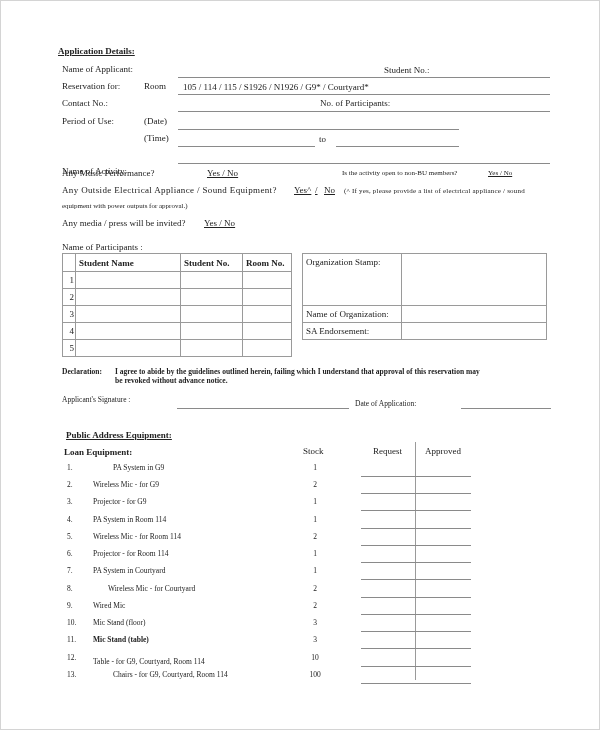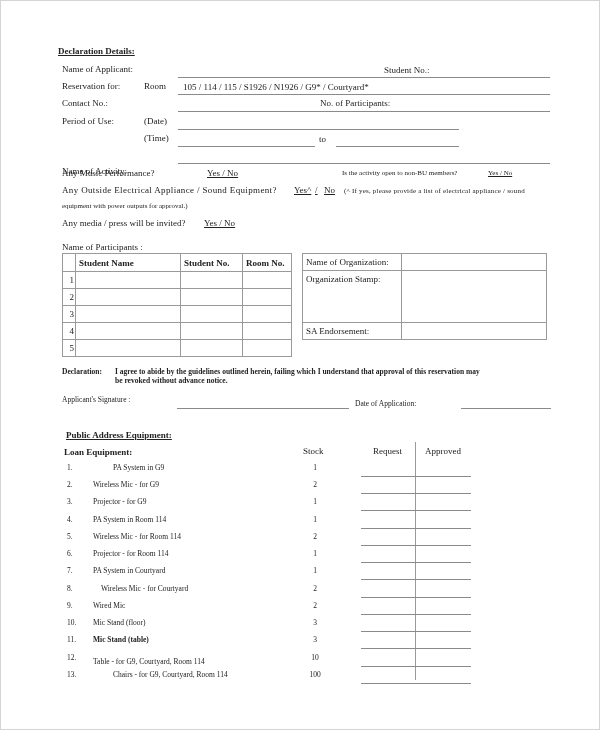--- a/index.html
+++ b/index.html
@@ -14,21 +14,21 @@
   table.grid { position:absolute; border-collapse:collapse; font-size:9px; }
   table.grid td { border:1px solid #9a9a9a; padding:0 3px; vertical-align:middle; }
   .vl { position:absolute; width:0; border-left:1px solid #9a9a9a; }
   .small { font-size:7px; }
 </style>
 </head>
 <body>
 
 <div class="page">
 
-  <div class="abs b u" style="left:57px;top:45px;">Declaration Details:</div>
+  <div class="abs b u" style="left:57px;top:45px;">Application Details:</div>
 
   <div class="abs" style="left:61px;top:63px;">Name of Applicant:</div>
   <div class="abs" style="left:383px;top:64px;">Student No.:</div>
   <div class="hl" style="left:177px;top:76px;width:372px;"></div>
 
   <div class="abs" style="left:61px;top:80px;">Reservation for:</div>
   <div class="abs" style="left:143px;top:80px;">Room</div>
   <div class="abs" style="left:182px;top:81px;">105 / 114 / 115 / S1926 / N1926 / G9* / Courtyard*</div>
   <div class="hl" style="left:177px;top:93px;width:372px;"></div>
 
@@ -100,26 +100,26 @@
       <td style="text-align:right;padding:0 1px;">5</td>
       <td></td>
           <td></td>
           <td></td>
     </tr>
   </tbody>
     </table>
 
   <table class="grid" style="left:301px;top:252px;width:245px;">
     <tbody>
-    <tr style="height:17px;">
-      <td style="width:92px;">Name of Organization:</td>
-      <td></td>
-    </tr>
     <tr style="height:52px;">
       <td style="vertical-align:top;padding-top:3px;">Organization Stamp:</td>
+      <td></td>
+    </tr>
+    <tr style="height:17px;">
+      <td style="width:92px;">Name of Organization:</td>
       <td></td>
     </tr>
     <tr style="height:17px;margin-top:36px;">
       <td>SA Endorsement:</td>
       <td></td>
     </tr>
   </tbody>
     </table>
 
   <div class="abs b small" style="left:61px;top:366px;font-size:7.5px;">Declaration:</div>
@@ -184,21 +184,21 @@
       </div>
       <div>
         <div class="abs small" style="left:66px;top:565px;font-size:7.5px;">7.</div>
         <div class="abs small" style="left:92px;top:565px;font-size:7.5px;">PA System in Courtyard</div>
         <div class="abs small" style="left:300px;top:565px;width:28px;text-align:center;font-size:7.5px;">1</div>
         <div class="hl" style="left:360px;top:578px;width:54px;"></div>
         <div class="hl" style="left:414px;top:578px;width:56px;"></div>
       </div>
       <div>
         <div class="abs small" style="left:66px;top:583px;font-size:7.5px;">8.</div>
-        <div class="abs small" style="left:100px;top:583px;font-size:7.5px;">Wireless Mic - for Courtyard</div>
+        <div class="abs small" style="left:107px;top:583px;font-size:7.5px;">Wireless Mic - for Courtyard</div>
         <div class="abs small" style="left:300px;top:583px;width:28px;text-align:center;font-size:7.5px;">2</div>
         <div class="hl" style="left:360px;top:596px;width:54px;"></div>
         <div class="hl" style="left:414px;top:596px;width:56px;"></div>
       </div>
       <div>
         <div class="abs small" style="left:66px;top:600px;font-size:7.5px;">9.</div>
         <div class="abs small" style="left:92px;top:600px;font-size:7.5px;">Wired Mic</div>
         <div class="abs small" style="left:300px;top:600px;width:28px;text-align:center;font-size:7.5px;">2</div>
         <div class="hl" style="left:360px;top:613px;width:54px;"></div>
         <div class="hl" style="left:414px;top:613px;width:56px;"></div>

